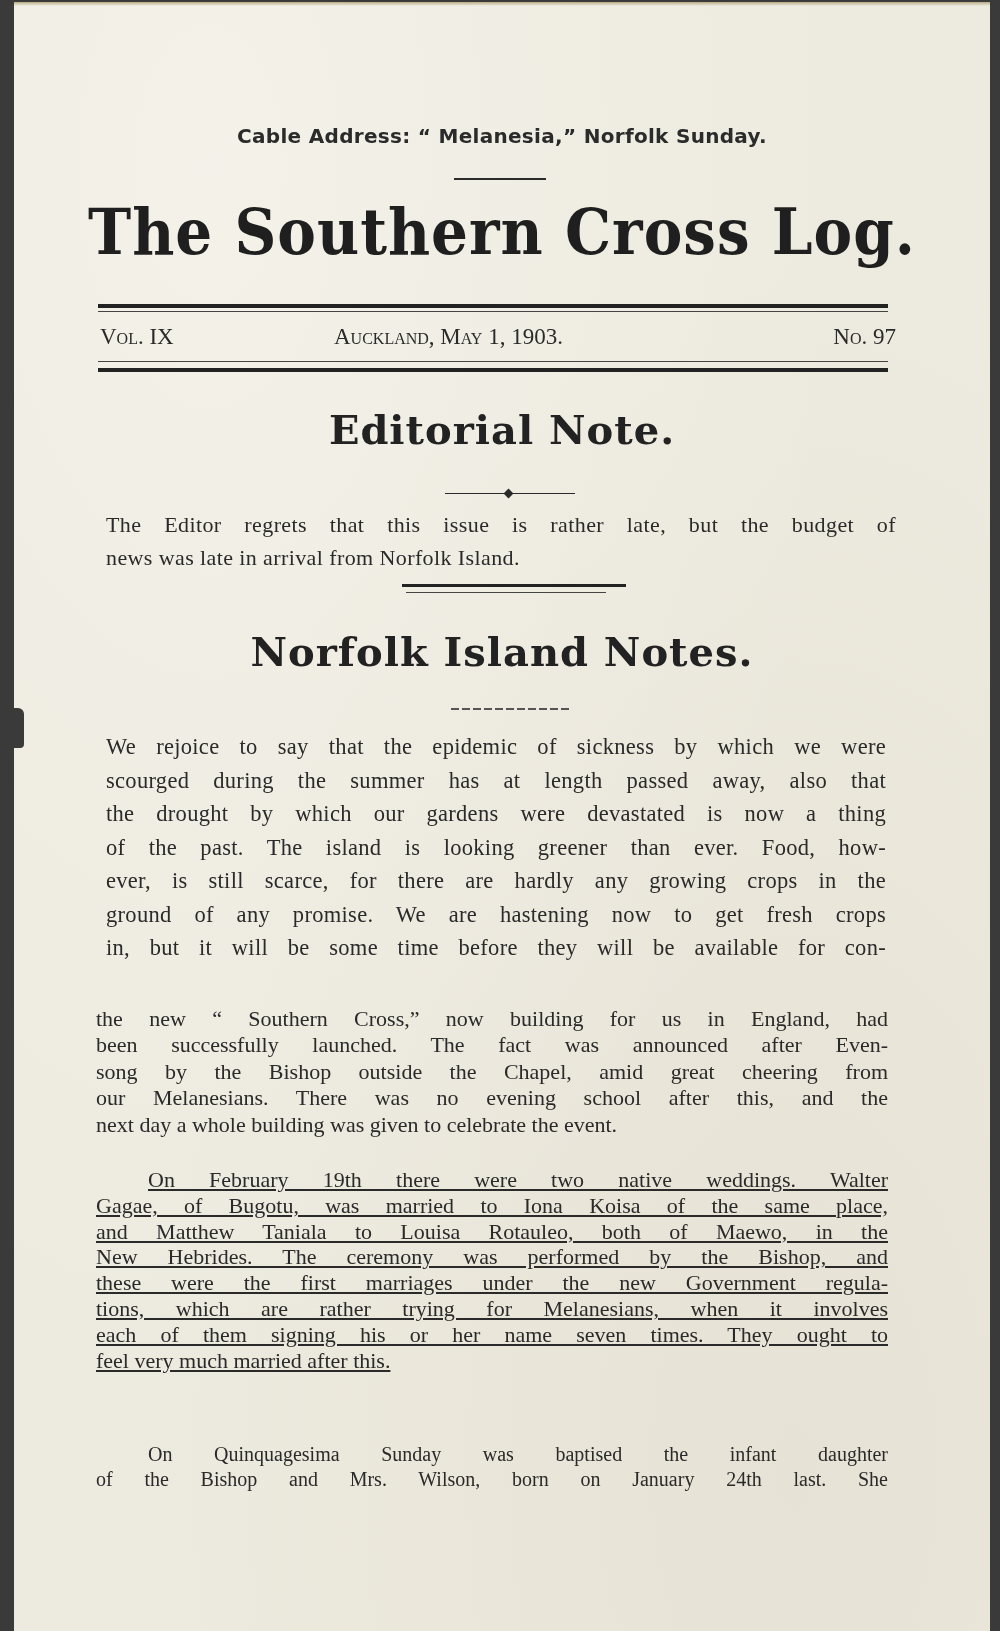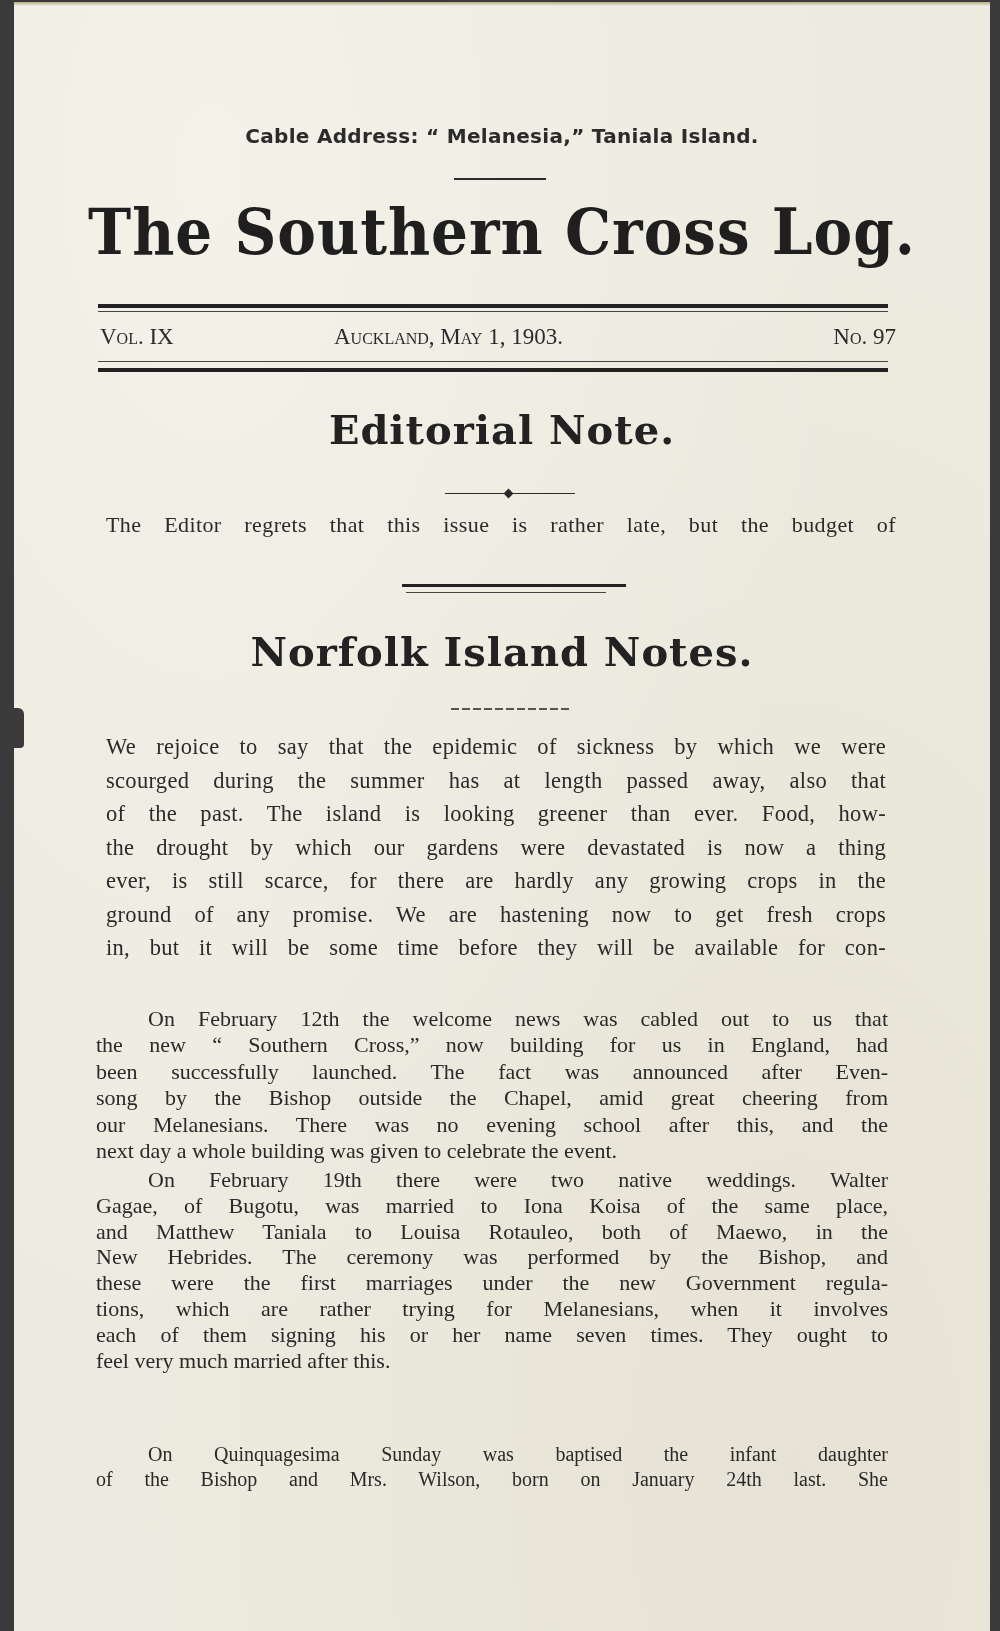--- a/index.html
+++ b/index.html
@@ -54,37 +54,37 @@
   .diamond-rule .dia { position: absolute; top: 2px; left: 60px; width: 7px; height: 7px; background: #2a2a2a; transform: rotate(45deg); }
   .para {
     font-family: "Liberation Serif", serif; color: #2a2a2a;
     text-align: justify;
   }
   .para .line-block { display: block; white-space: nowrap; text-align-last: justify; }
   .para .line-block.last { text-align-last: left; }
   .editorial { top: 506px; left: 92px; width: 790px; font-size: 22px; line-height: 33px; letter-spacing: 0.4px; }
   .notes1 { top: 728px; left: 92px; width: 780px; font-size: 22.5px; line-height: 33.5px; letter-spacing: 0.3px; }
   .notes2 { top: 1004px; left: 82px; width: 792px; font-size: 22px; line-height: 26.4px; }
-  .notes3 { top: 1165px; left: 82px; width: 792px; font-size: 22px; line-height: 25.8px; }
+  .notes3 { top: 1165px; left: 82px; width: 792px; font-size: 22px; line-height: 25.8px; text-decoration: underline; }
   .notes4 { top: 1440px; left: 82px; width: 792px; font-size: 20px; line-height: 25px; }
   .indent { padding-left: 52px; }
   .tear {
     position: absolute; left: 0; top: 706px; width: 10px; height: 40px;
     background: #3a3a3a; border-radius: 0 6px 4px 0;
   }
   .dashed-rule { top: 706px; left: 437px; width: 118px; height: 2px;
     background: repeating-linear-gradient(to right, #555 0 8px, transparent 8px 11px); }
 </style>
 </head>
 <body>
 
 <div class="page">
   <div class="tear"></div>
 
-  <div class="abs cable">Cable Address: “ Melanesia,” Taniala Island.</div>
+  <div class="abs cable">Cable Address: “ Melanesia,” Norfolk Sunday.</div>
   <div class="abs short-rule" style="top:176px;left:440px;width:92px;"></div>
 
   <div class="abs masthead">The Southern Cross Log.</div>
 
   <div class="abs rule-thick" style="top:302px;left:84px;width:790px;"></div>
   <div class="abs rule-thin" style="top:309px;left:84px;width:790px;"></div>
 
   <div class="abs issue-row">
     <span class="sc" style="left:0;">Vol. IX</span>
     <span class="sc" style="left:234px;">Auckland, May 1, 1903.</span>
@@ -95,40 +95,40 @@
   <div class="abs rule-thick" style="top:366px;left:84px;width:790px;"></div>
 
   <div class="abs section-title" style="top:404px;">Editorial Note.</div>
   <div class="abs diamond-rule">
     <div class="line"></div>
       <div class="dia"></div>
   </div>
 
   <div class="abs para editorial">
     <span class="line-block">The Editor regrets that this issue is rather late, but the budget of</span>
+    <span class="line-block last">news was late in arrival from Norfolk Island.</span>
   </div>
 
   <div class="abs rule-thick" style="top:582px;left:388px;width:224px;height:3px;"></div>
   <div class="abs rule-thin" style="top:590px;left:392px;width:200px;"></div>
 
   <div class="abs section-title" style="top:626px;">Norfolk Island Notes.</div>
   <div class="abs dashed-rule"></div>
 
   <div class="abs para notes1">
     <span class="line-block">We rejoice to say that the epidemic of sickness by which we were</span>
     <span class="line-block">scourged during the summer has at length passed away, also that</span>
+    <span class="line-block">the drought by which our gardens were devastated is now a thing</span>
     <span class="line-block">of the past.  The island is looking greener than ever.  Food, how-</span>
-    <span class="line-block">the drought by which our gardens were devastated is now a thing</span>
     <span class="line-block">ever, is still scarce, for there are hardly any growing crops in the</span>
     <span class="line-block">ground of any promise.  We are hastening now to get fresh crops</span>
     <span class="line-block">in, but it will be some time before they will be available for con-</span>
   </div>
 
   <div class="abs para notes2">
-    <span class="line-block indent">On February 12th the welcome news was cabled out to us that</span>
     <span class="line-block">the new “ Southern Cross,” now building for us in England, had</span>
     <span class="line-block">been successfully launched.  The fact was announced after Even-</span>
     <span class="line-block">song by the Bishop outside the Chapel, amid great cheering from</span>
     <span class="line-block">our Melanesians.  There was no evening school after this, and the</span>
     <span class="line-block last">next day a whole building was given to celebrate the event.</span>
   </div>
 
   <div class="abs para notes3">
     <span class="line-block indent">On February 19th there were two native weddings.   Walter</span>
     <span class="line-block">Gagae, of Bugotu, was married to Iona Koisa of the same place,</span>

